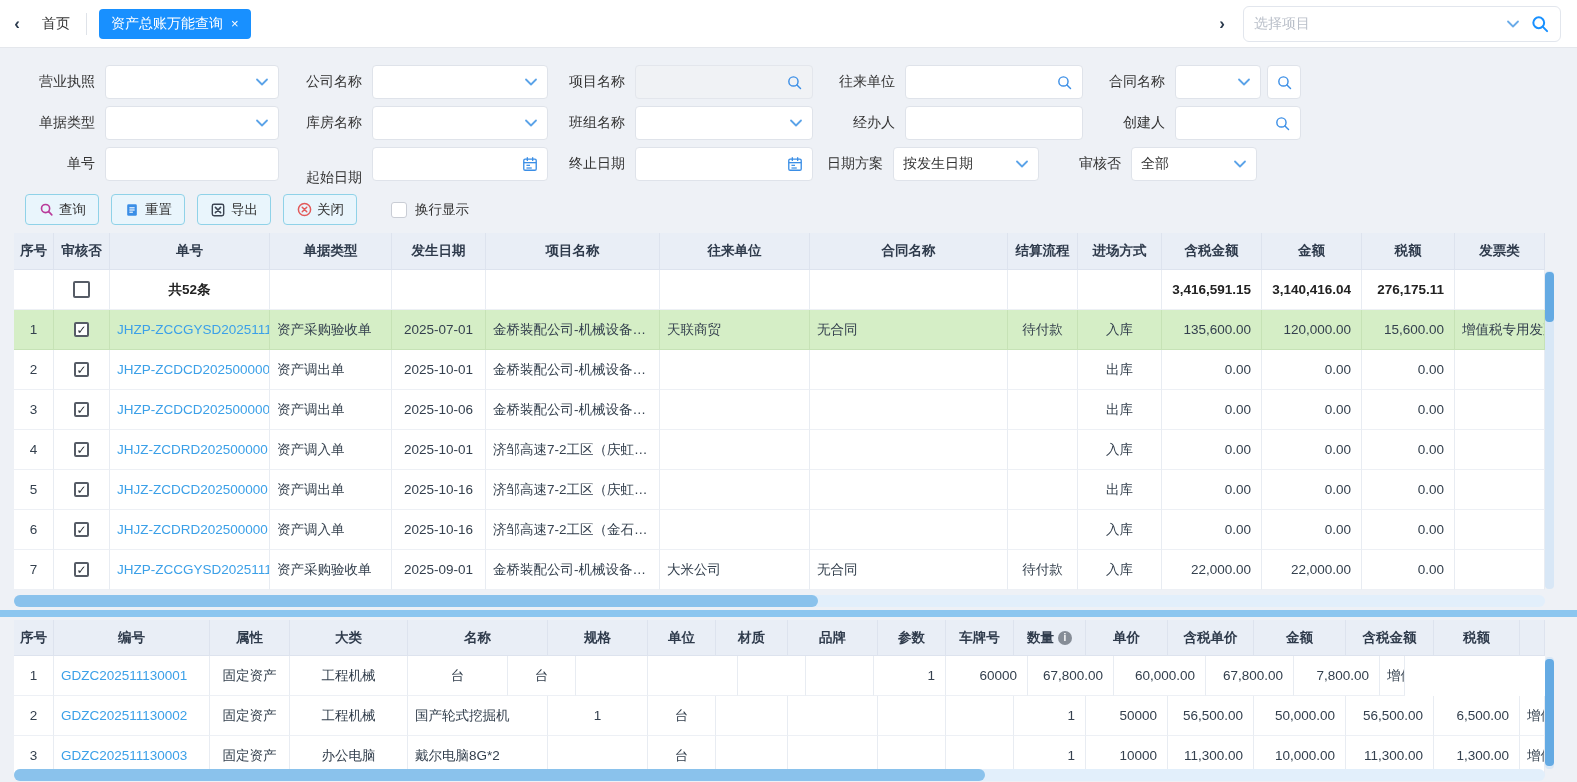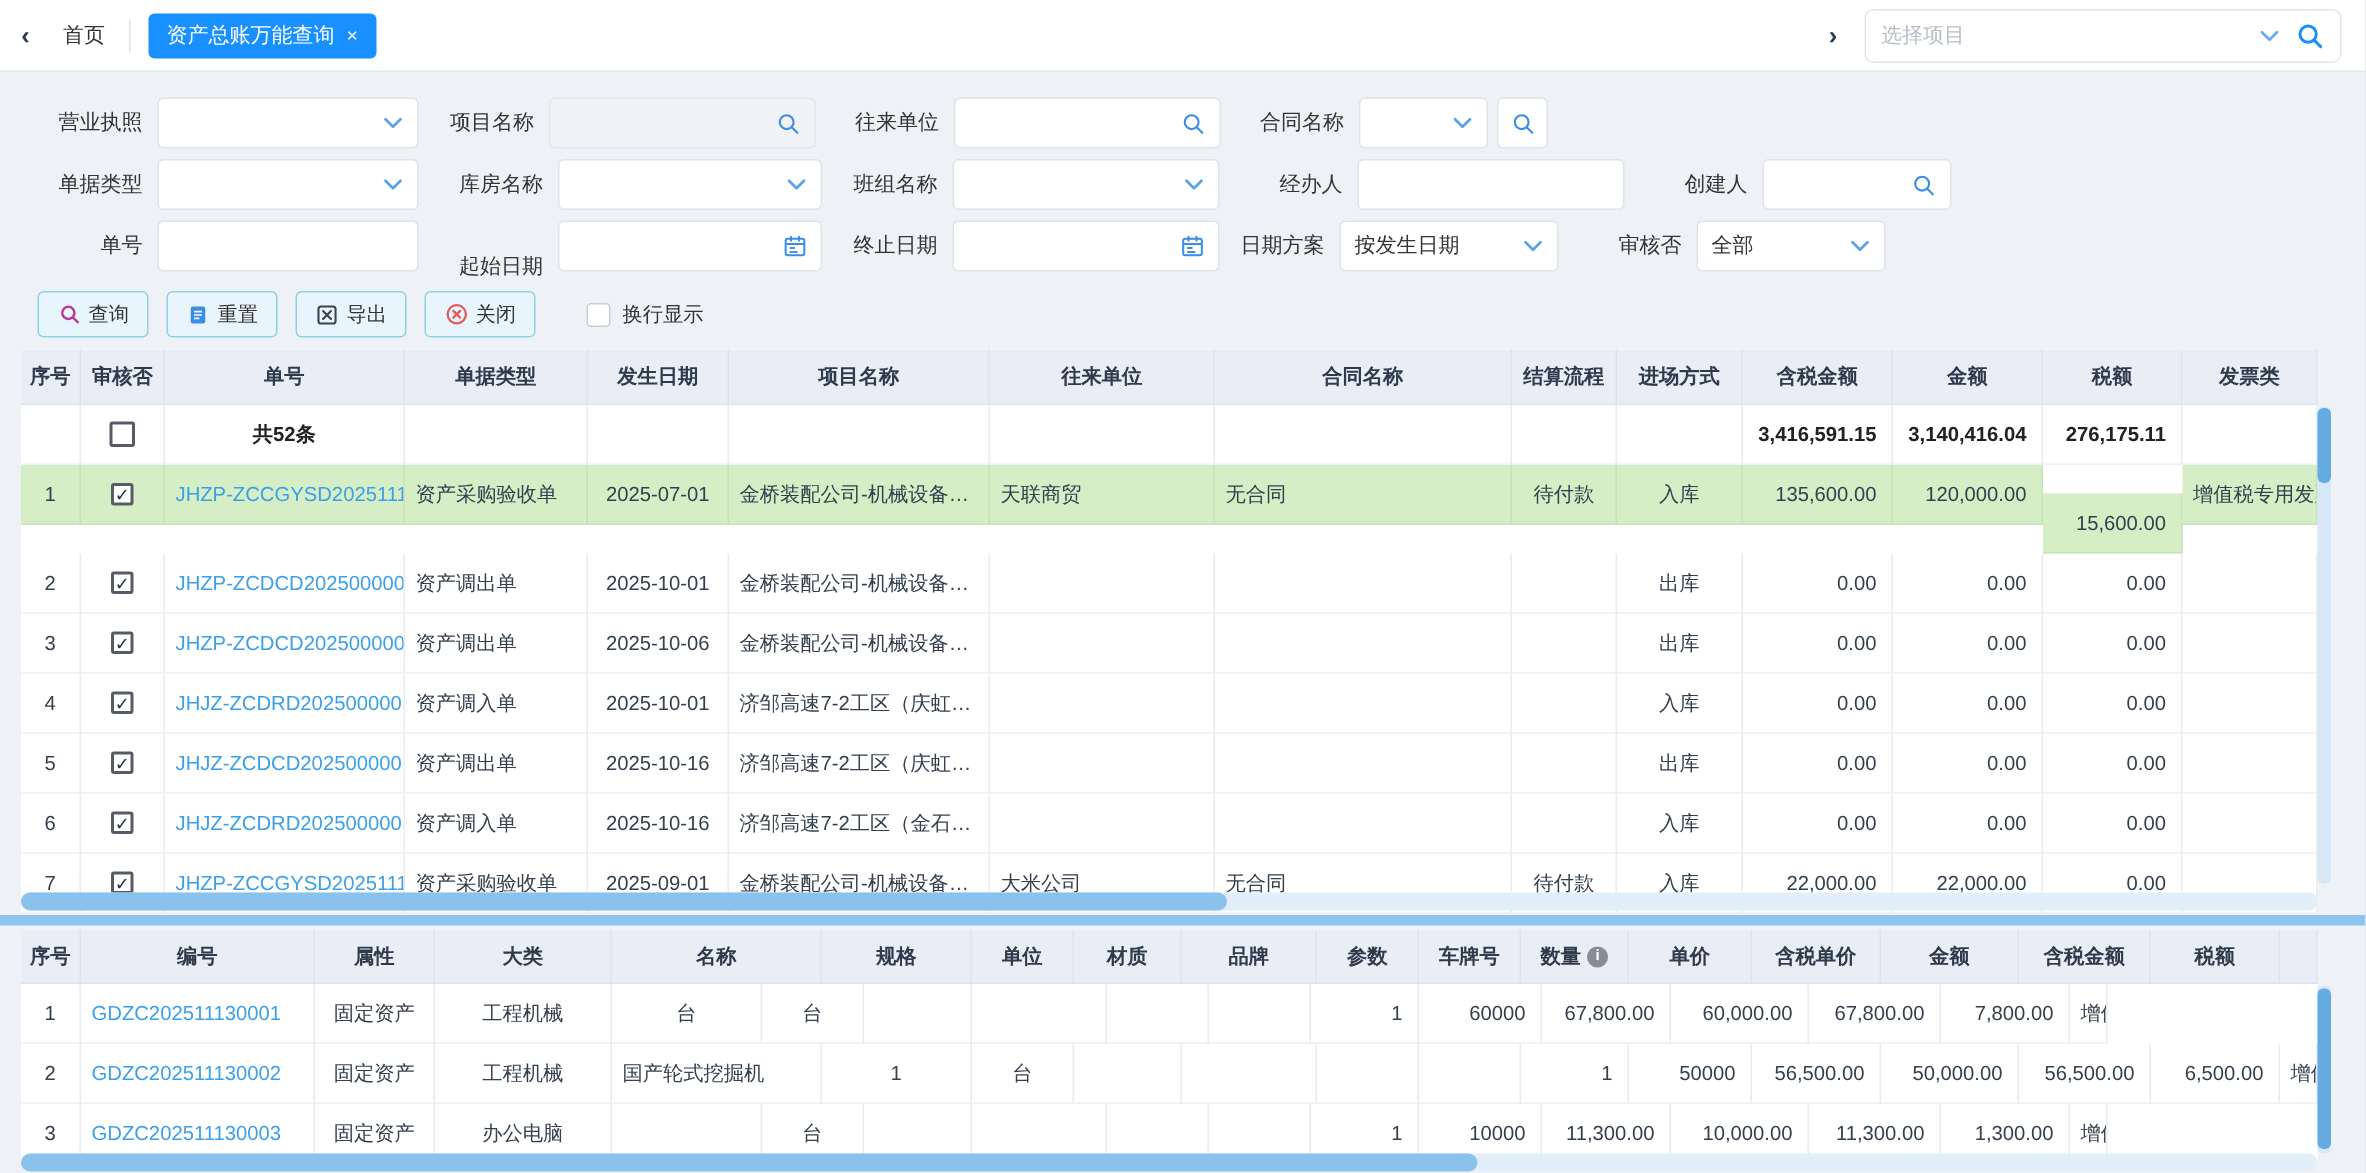--- a/index.html
+++ b/index.html
@@ -112,20 +112,31 @@
           <div class="fctrl" style="width: 174px;">
             <div class="fbox">
               <span class="val"></span>
               <svg viewBox="0 0 14 14" width="14" height="14">
                 <polyline points="2,4.5 7,9.5 12,4.5" fill="none" stroke="#5ba3e8" stroke-width="1.8" stroke-linecap="round" stroke-linejoin="round"></polyline>
               </svg>
             </div>
           </div>
         </div>
         <div class="ffield">
+          <span class="flabel" style="width: 93px;">公司名称</span>
+          <div class="fctrl" style="width: 176px;">
+            <div class="fbox">
+              <span class="val"></span>
+              <svg viewBox="0 0 14 14" width="14" height="14">
+                <polyline points="2,4.5 7,9.5 12,4.5" fill="none" stroke="#5ba3e8" stroke-width="1.8" stroke-linecap="round" stroke-linejoin="round"></polyline>
+              </svg>
+            </div>
+          </div>
+        </div>
+        <div class="ffield">
           <span class="flabel" style="width: 87px;">项目名称</span>
           <div class="fctrl" style="width: 178px;">
             <div class="fbox disabled">
               <span class="val"></span>
               <svg viewBox="0 0 24 24" width="17" height="17">
                 <circle cx="10.5" cy="10.5" r="6.5" fill="none" stroke="#3a8ee6" stroke-width="2"></circle>
                 <line x1="15.5" y1="15.5" x2="20.5" y2="20.5" stroke="#3a8ee6" stroke-width="2" stroke-linecap="round"></line>
               </svg>
             </div>
           </div>
@@ -397,21 +408,21 @@
         <div class="tcell al lnk" style="width: 160px;">JHZP-ZCCGYSD2025111</div>
         <div class="tcell al" style="width: 122px;">资产采购验收单</div>
         <div class="tcell ac" style="width: 94px;">2025-07-01</div>
         <div class="tcell al" style="width: 174px;">金桥装配公司-机械设备…</div>
         <div class="tcell al" style="width: 150px;">天联商贸</div>
         <div class="tcell al" style="width: 198px;">无合同</div>
         <div class="tcell ac" style="width: 70px;">待付款</div>
         <div class="tcell ac" style="width: 84px;">入库</div>
         <div class="tcell ar" style="width: 100px;">135,600.00</div>
         <div class="tcell ar" style="width: 100px;">120,000.00</div>
-        <div class="tcell ar" style="width: 93px; margin-top: 19px;">15,600.00</div>
+        <div class="tcell ar" style="width: 93px;">15,600.00</div>
         <div class="tcell al" style="width: 90px;">增值税专用发票</div>
       </div>
       <div class="trow drow">
         <div class="tcell ac" style="width: 40px;">2</div>
         <div class="tcell ac" style="width: 56px;">
           <span class="cb">✓</span>
         </div>
         <div class="tcell al lnk" style="width: 160px;">JHZP-ZCDCD202500000</div>
         <div class="tcell al" style="width: 122px;">资产调出单</div>
         <div class="tcell ac" style="width: 94px;">2025-10-01</div>
@@ -620,20 +631,21 @@
         <div class="tcell ar" style="width: 92px;">50,000.00</div>
         <div class="tcell ar" style="width: 88px;">56,500.00</div>
         <div class="tcell ar" style="width: 86px;">6,500.00</div>
         <div class="tcell al" style="width: 25px;">增值税专用发票</div>
       </div>
       <div class="trow drow">
         <div class="tcell ac" style="width: 40px;">3</div>
         <div class="tcell al lnk" style="width: 156px;">GDZC202511130003</div>
         <div class="tcell ac" style="width: 80px;">固定资产</div>
         <div class="tcell ac" style="width: 118px;">办公电脑</div>
+        <div class="tcell al" style="width: 140px;">戴尔电脑8G*2</div>
         <div class="tcell ac" style="width: 100px;"></div>
         <div class="tcell ac" style="width: 68px;">台</div>
         <div class="tcell ac" style="width: 72px;"></div>
         <div class="tcell ac" style="width: 90px;"></div>
         <div class="tcell ac" style="width: 68px;"></div>
         <div class="tcell ac" style="width: 68px;"></div>
         <div class="tcell ar" style="width: 72px;">1</div>
         <div class="tcell ar" style="width: 82px;">10000</div>
         <div class="tcell ar" style="width: 86px;">11,300.00</div>
         <div class="tcell ar" style="width: 92px;">10,000.00</div>

